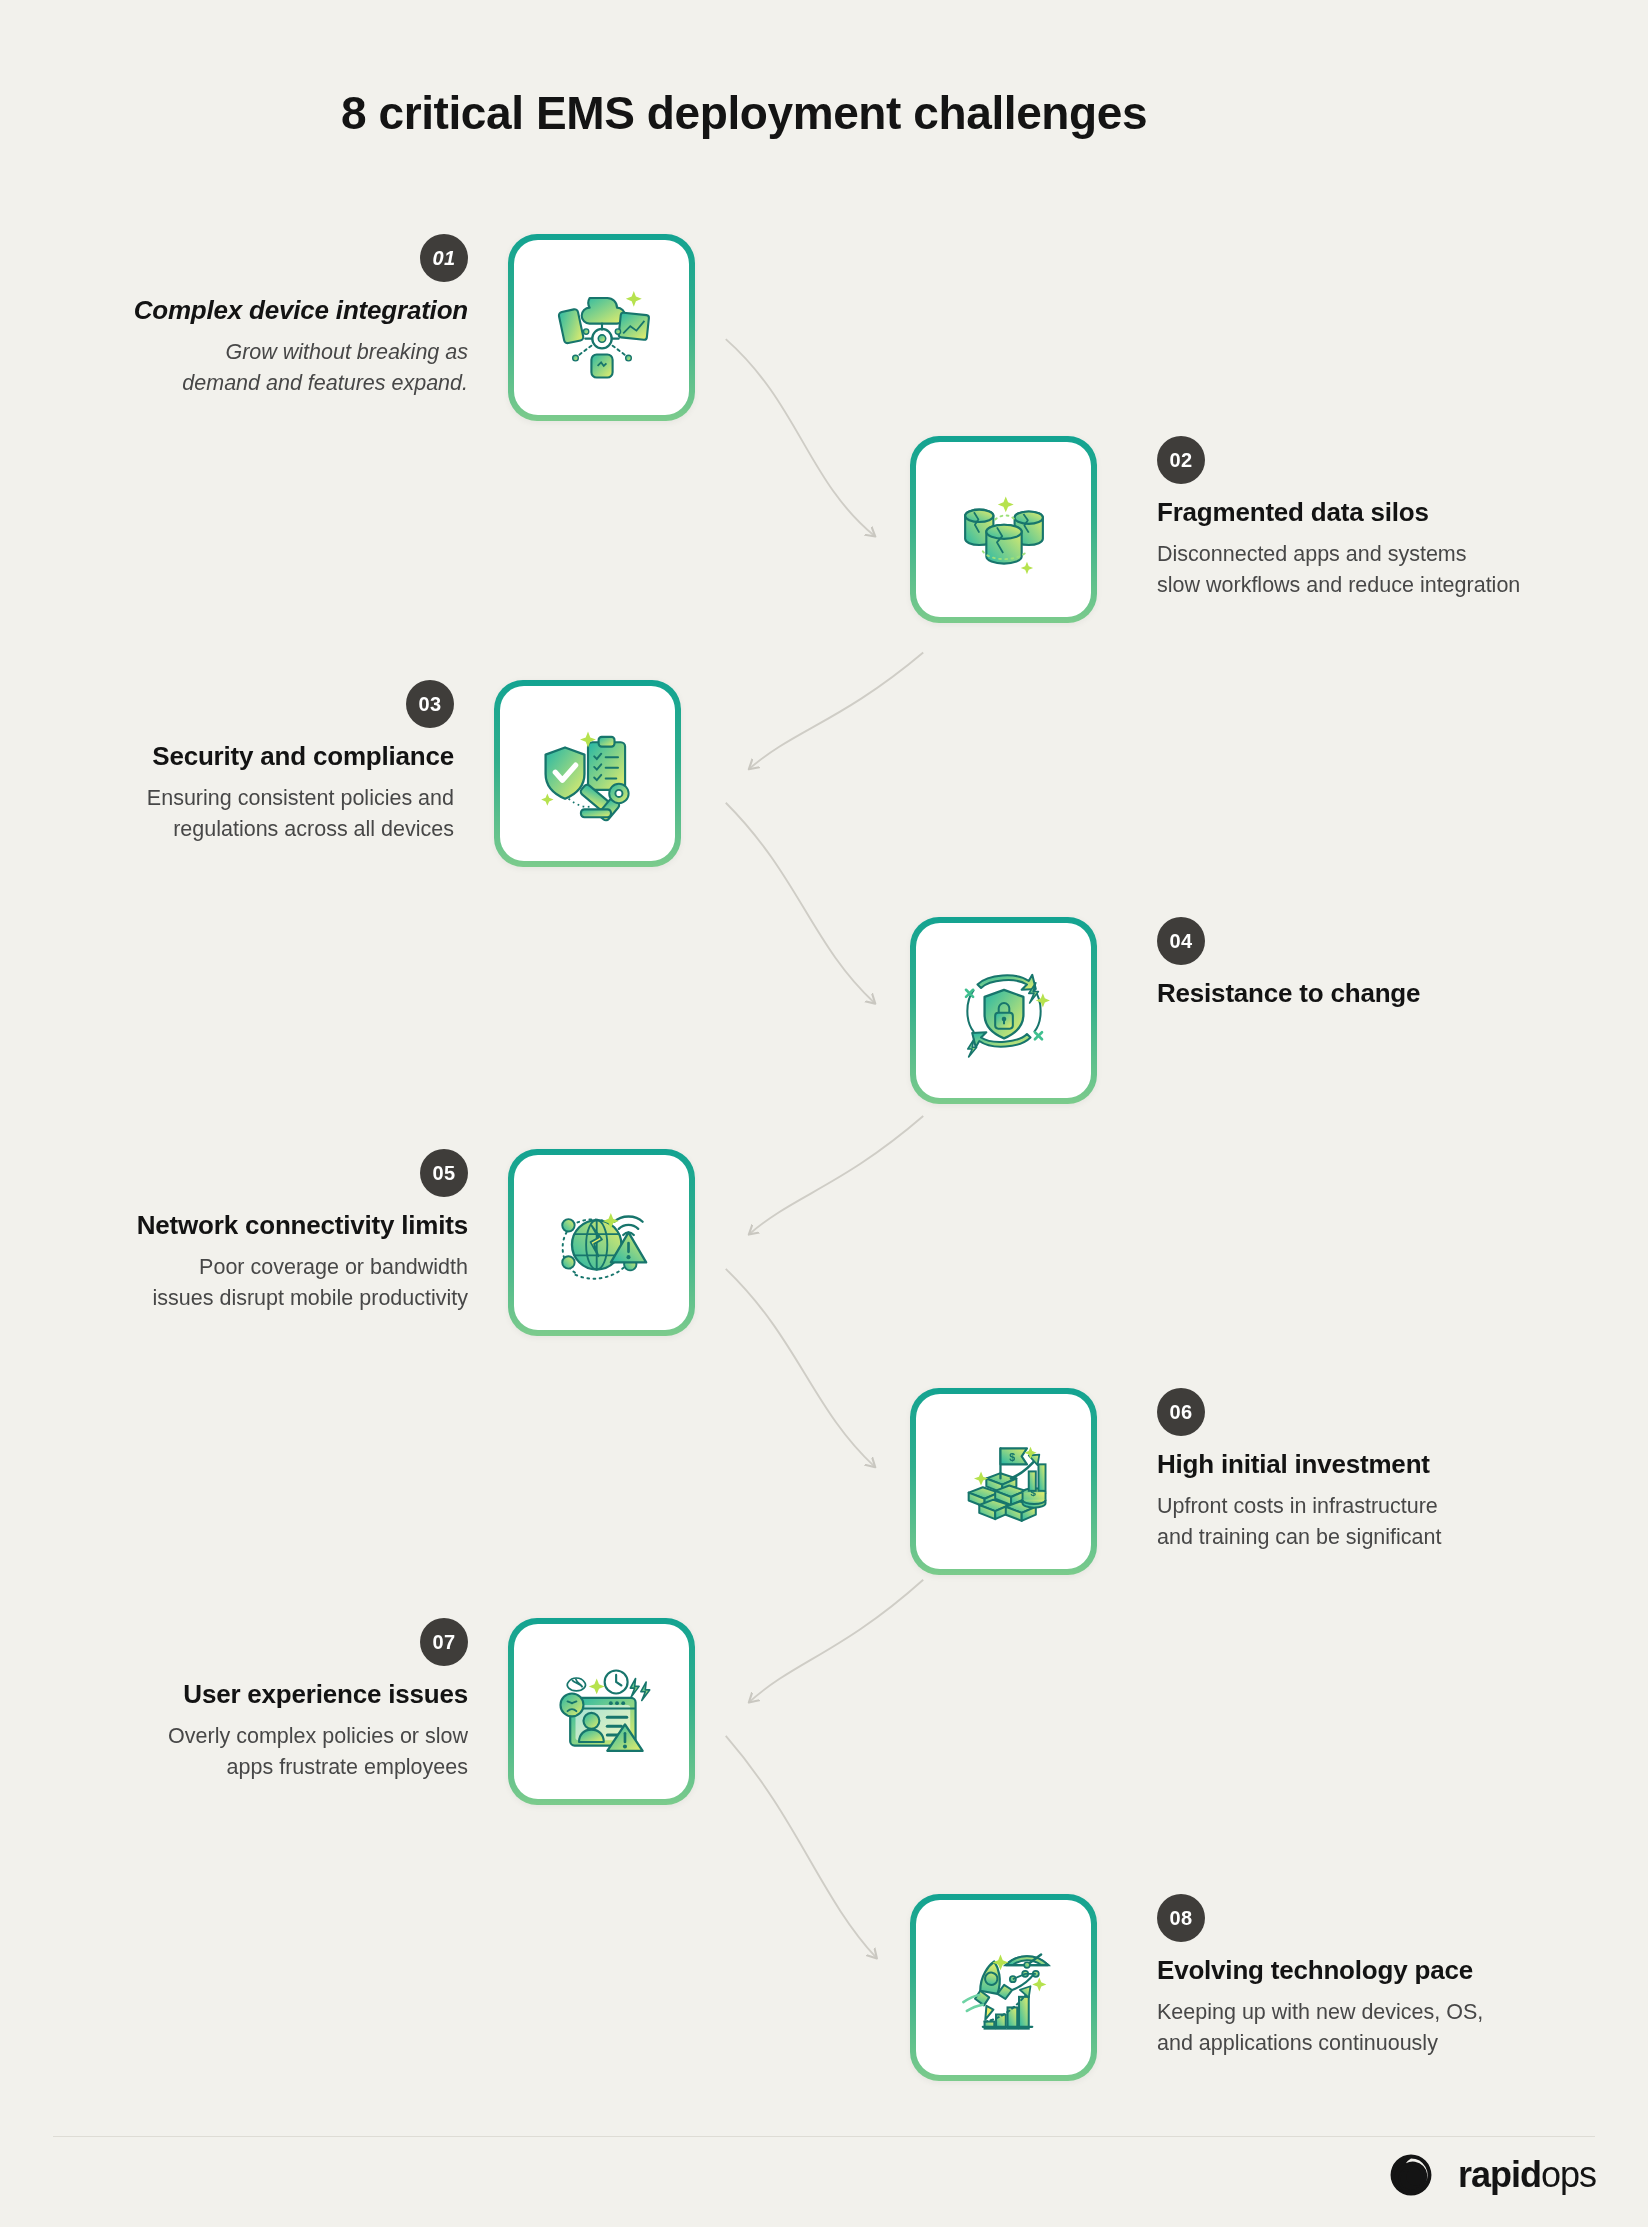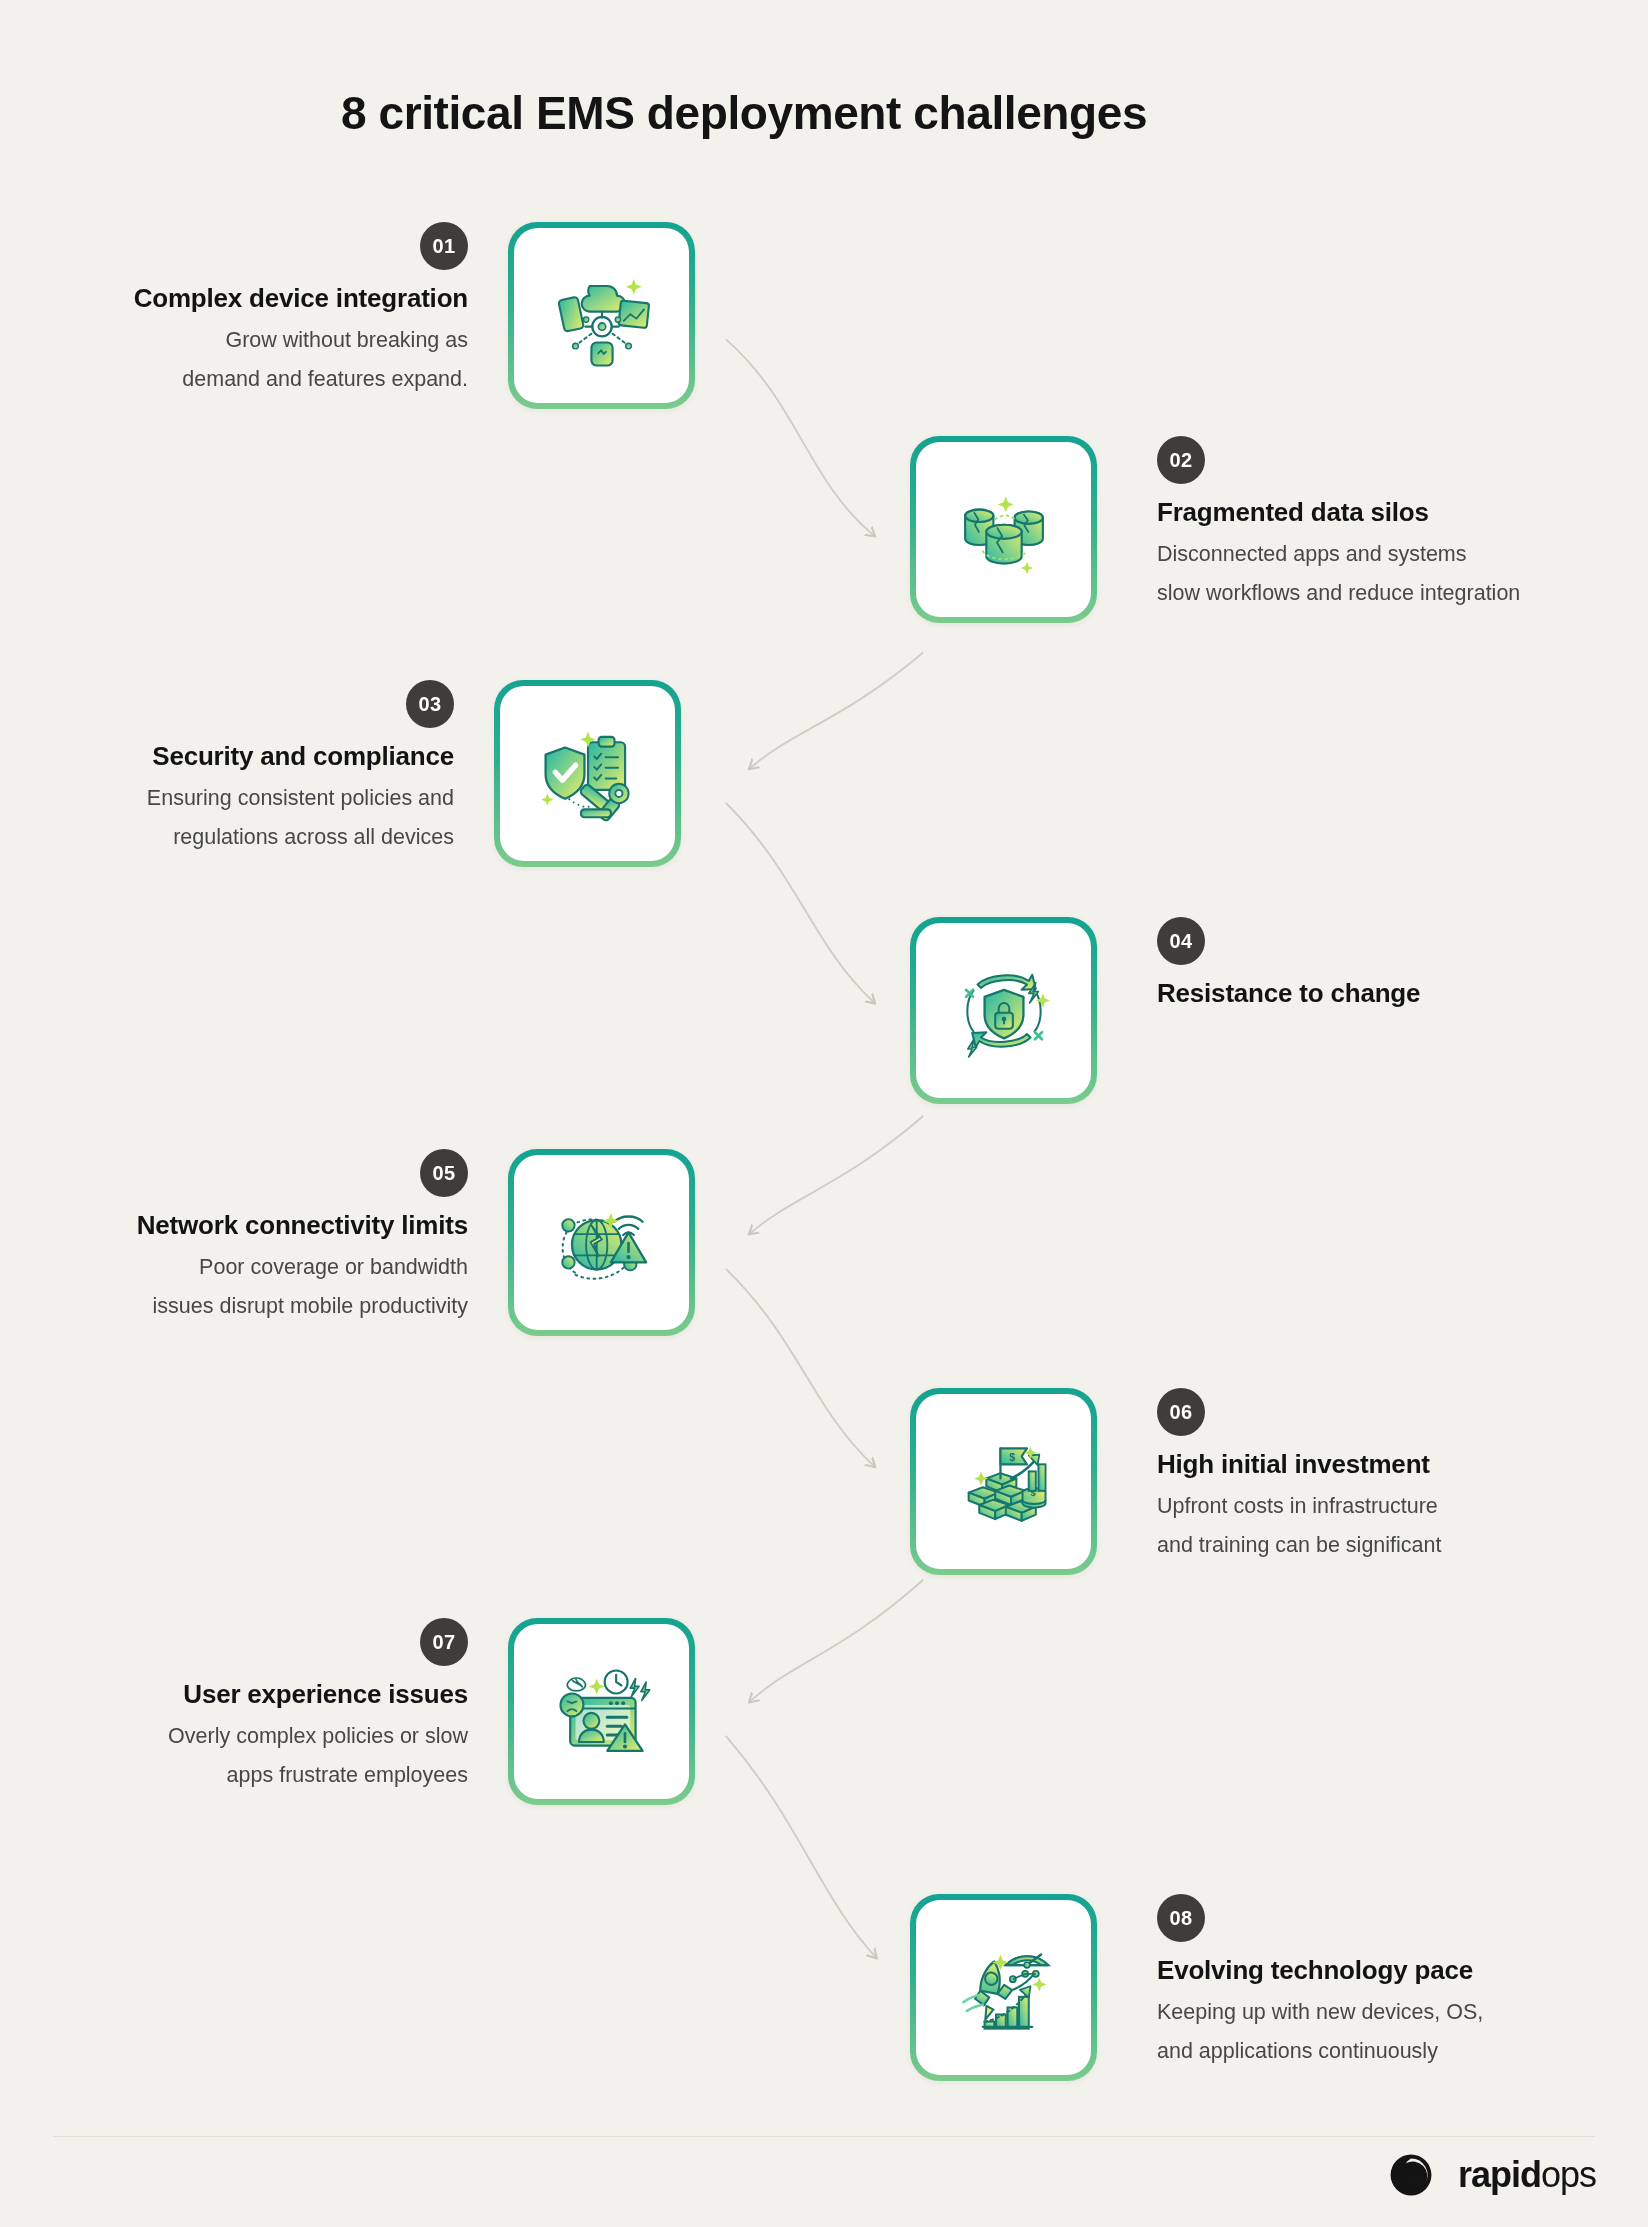--- a/index.html
+++ b/index.html
@@ -42,21 +42,21 @@
   .item.right .badge-wrap { display:flex; justify-content:flex-start; margin-bottom:12px; }
 
   .head {
     font-size:26px; font-weight:700; color:#131313;
     line-height:1.28; margin-bottom:9.4px; letter-spacing:-0.2px;
   }
   .desc {
     font-size:21.5px; font-weight:400; color:#474747;
     line-height:1.46;
   }
-  .desc span { display:block;margin-top:8px; }
+  .desc span { display:block; }
 
   
   .card {
     width:187px; height:187px; flex:0 0 187px;
     border-radius:29px; padding:6px;
     background:linear-gradient(180deg,#13a391 0%, #2fae8c 42%, #7ccb8c 100%);
     box-shadow:0 1.7px 6px rgba(0,0,0,0.05);
   }
   .card-inner {
     width:100%; height:100%; background:#fff; border-radius:24px;
@@ -93,21 +93,21 @@
     <path d="M845,395 C930,470 940,560 1018,624"></path>
     <path d="M1075,760 C980,840 925,850 873,895"></path>
     <path d="M845,935 C930,1020 945,1100 1018,1168"></path>
     <path d="M1075,1300 C980,1382 925,1392 873,1437"></path>
     <path d="M845,1478 C930,1560 945,1640 1018,1708"></path>
     <path d="M1075,1840 C980,1925 925,1935 873,1982"></path>
     <path d="M845,2022 C930,2120 955,2210 1020,2280"></path>
   </g>
 </svg>
 
-<div class="item left" style="left:53px; top:222px;">
+<div class="item left" style="left:53px; top:234px;font-style:italic;">
   <div class="txt">
     <div class="badge-wrap">
       <div class="badge">01</div>
     </div>
     <div class="head">Complex device integration</div>
     <div class="desc">
       <span>Grow without breaking as</span>
       <span>demand and features expand.</span>
     </div>
   </div>

